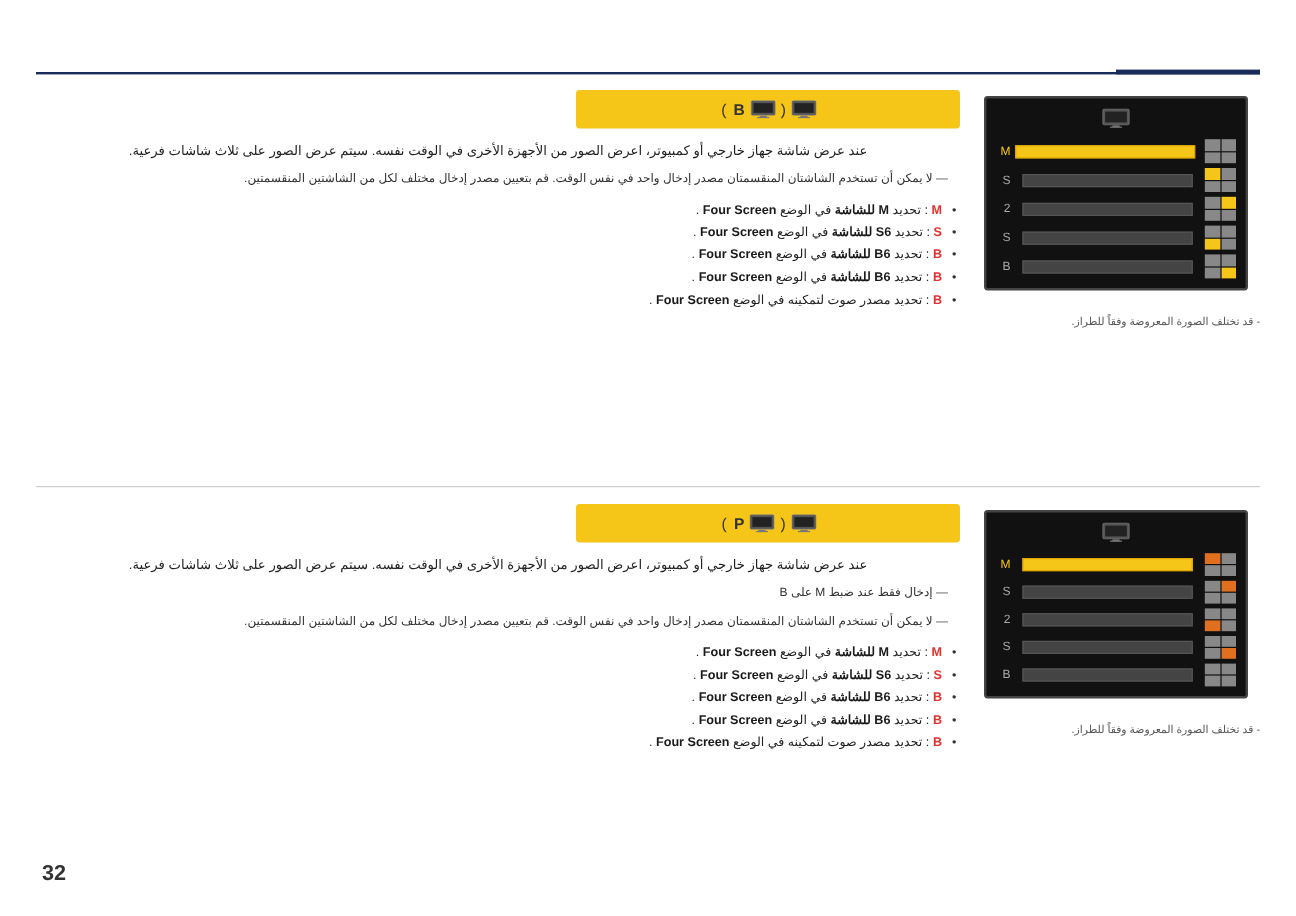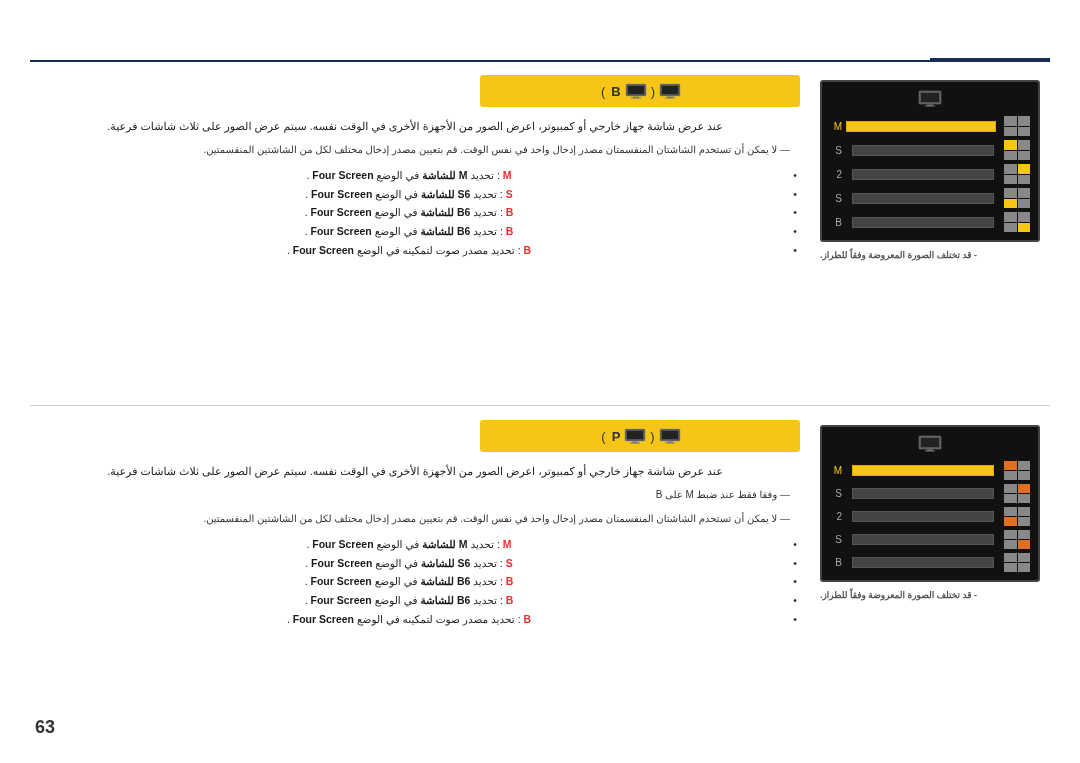--- a/index.html
+++ b/index.html
@@ -119,21 +119,21 @@
 
     .note-text::before {
       content: '— ';
       color: #555;
     }
 
     
     .bullet-list {
       list-style: none;
       direction: rtl;
-      text-align: center;
+      text-align: right;
       margin: 3px;
       padding: 0;
     }
 
     .bullet-list li {
       font-size: 10.5px;
       color: #222;
       line-height: 1.8;
       position: relative;
       padding-right: 12px;
@@ -181,24 +181,23 @@
     .screen-row {
       display: flex;
       align-items: center;
       gap: 6px;
     }
 
     
     .screen-note {
       font-size: 9px;
       color: #555;
-      margin-top: 8px;
+      margin-top: 21px;
       direction: rtl;
-      text-align: left;
-      font-weight: bold;
+      text-align: right;
     }
 
     .screen-note::before {
       content: '- ';
     }
   </style>
 </head>
 <body>
 
 <div class="page-container">
@@ -372,21 +371,21 @@
           <rect x="3" y="3" width="16" height="8" fill="#222"></rect>
           <rect x="8" y="13.5" width="6" height="1.5" fill="#777"></rect>
           <rect x="6" y="14.5" width="10" height="1" fill="#777"></rect>
         </svg>
         <span style="font-size:13px; color:#333; margin:0 4px; font-weight:bold;">P</span>
         <span style="font-size:13px; color:#333; margin:0 2px;">)</span>
       </div>
 
       <p class="main-desc">عند عرض شاشة جهاز خارجي أو كمبيوتر، اعرض الصور من الأجهزة الأخرى في الوقت نفسه. سيتم عرض الصور على ثلاث شاشات فرعية.</p>
 
-      <p class="note-text">وفقا فقط عند ضبط M على B</p>
+      <p class="note-text">إدخال فقط عند ضبط M على B</p>
 
       <p class="note-text">لا يمكن أن تستخدم الشاشتان المنقسمتان مصدر إدخال واحد في نفس الوقت. قم بتعيين مصدر إدخال مختلف لكل من الشاشتين المنقسمتين.</p>
 
       <ul class="bullet-list">
         <li>
           <span class="highlight">M</span>
           <span> : تحديد </span>
           <span class="label-bold">M للشاشة</span>
           <span> في الوضع </span>
           <span class="label-bold">Four Screen</span>
@@ -514,17 +513,17 @@
               </div>
             </div>
           </div>
         </div>
       </div>
       <p class="screen-note">قد تختلف الصورة المعروضة وفقاً للطراز.</p>
     </div>
 
   </div>
 
-  <div class="page-number">63</div>
+  <div class="page-number">32</div>
 
   <div style="position:absolute; top:58px; right:30px; width:120px; height:4px; background:#1a2c5b;"></div>
 
 </div>
 
 </body></html>

